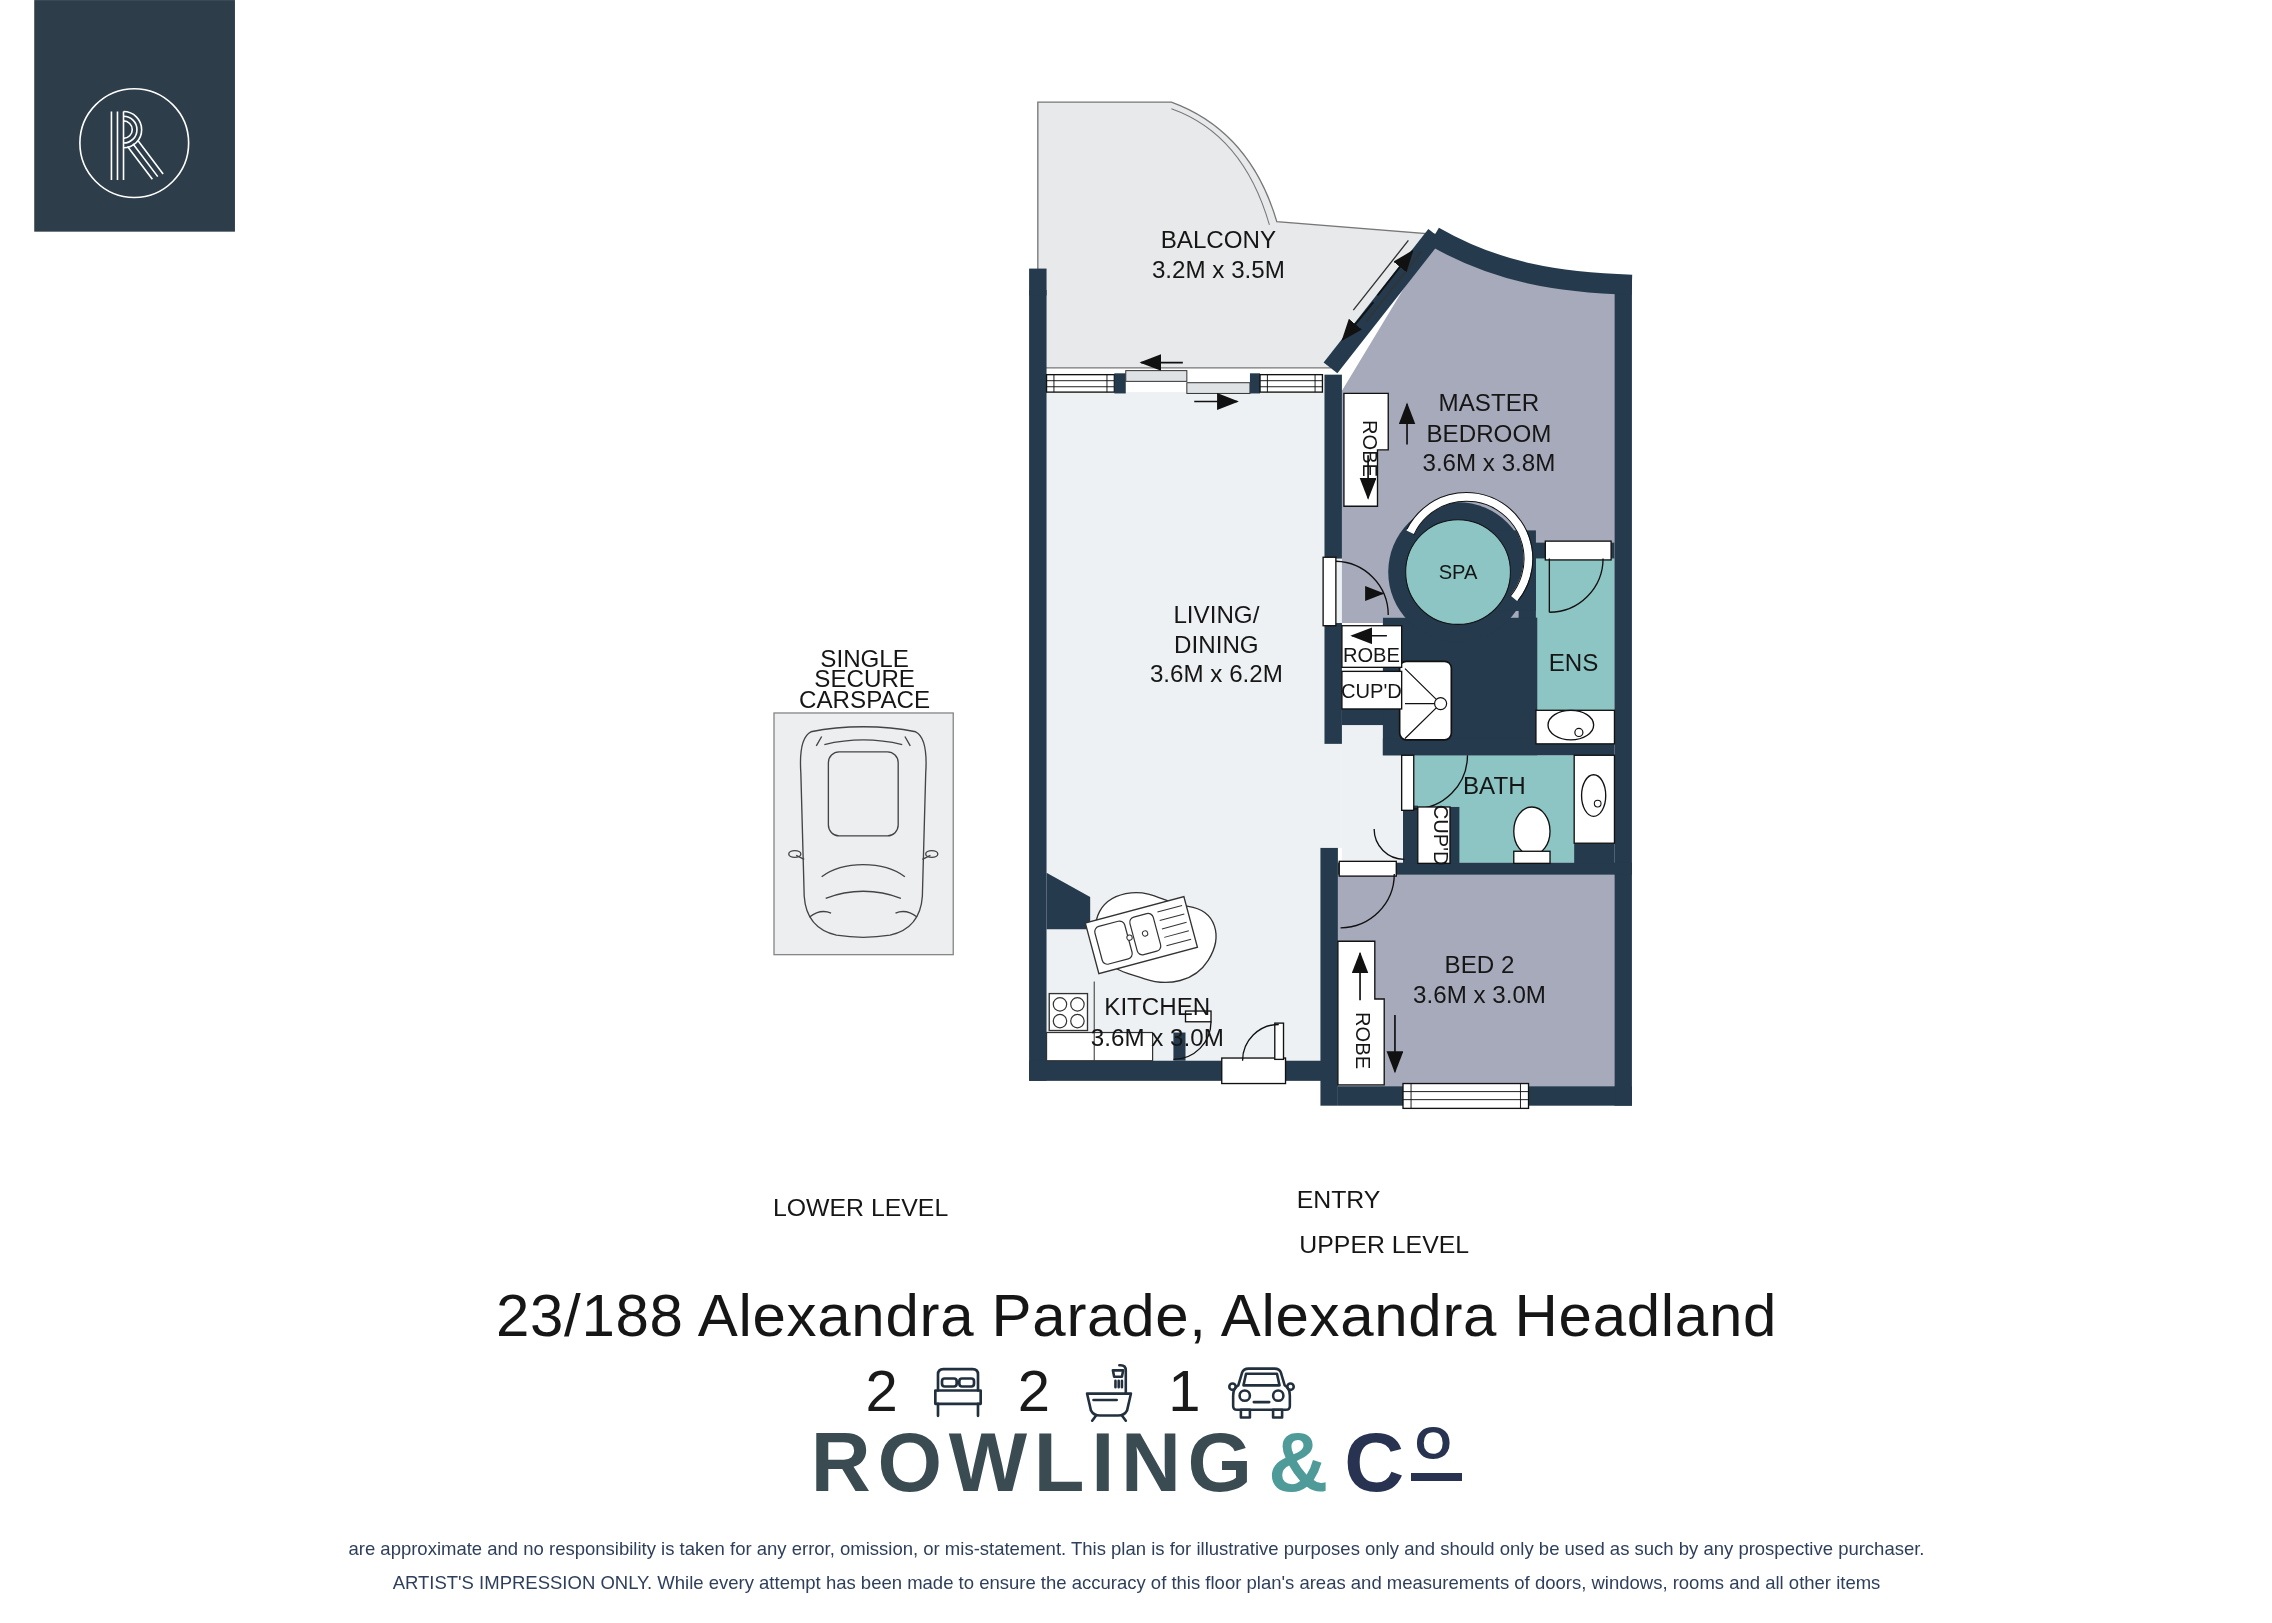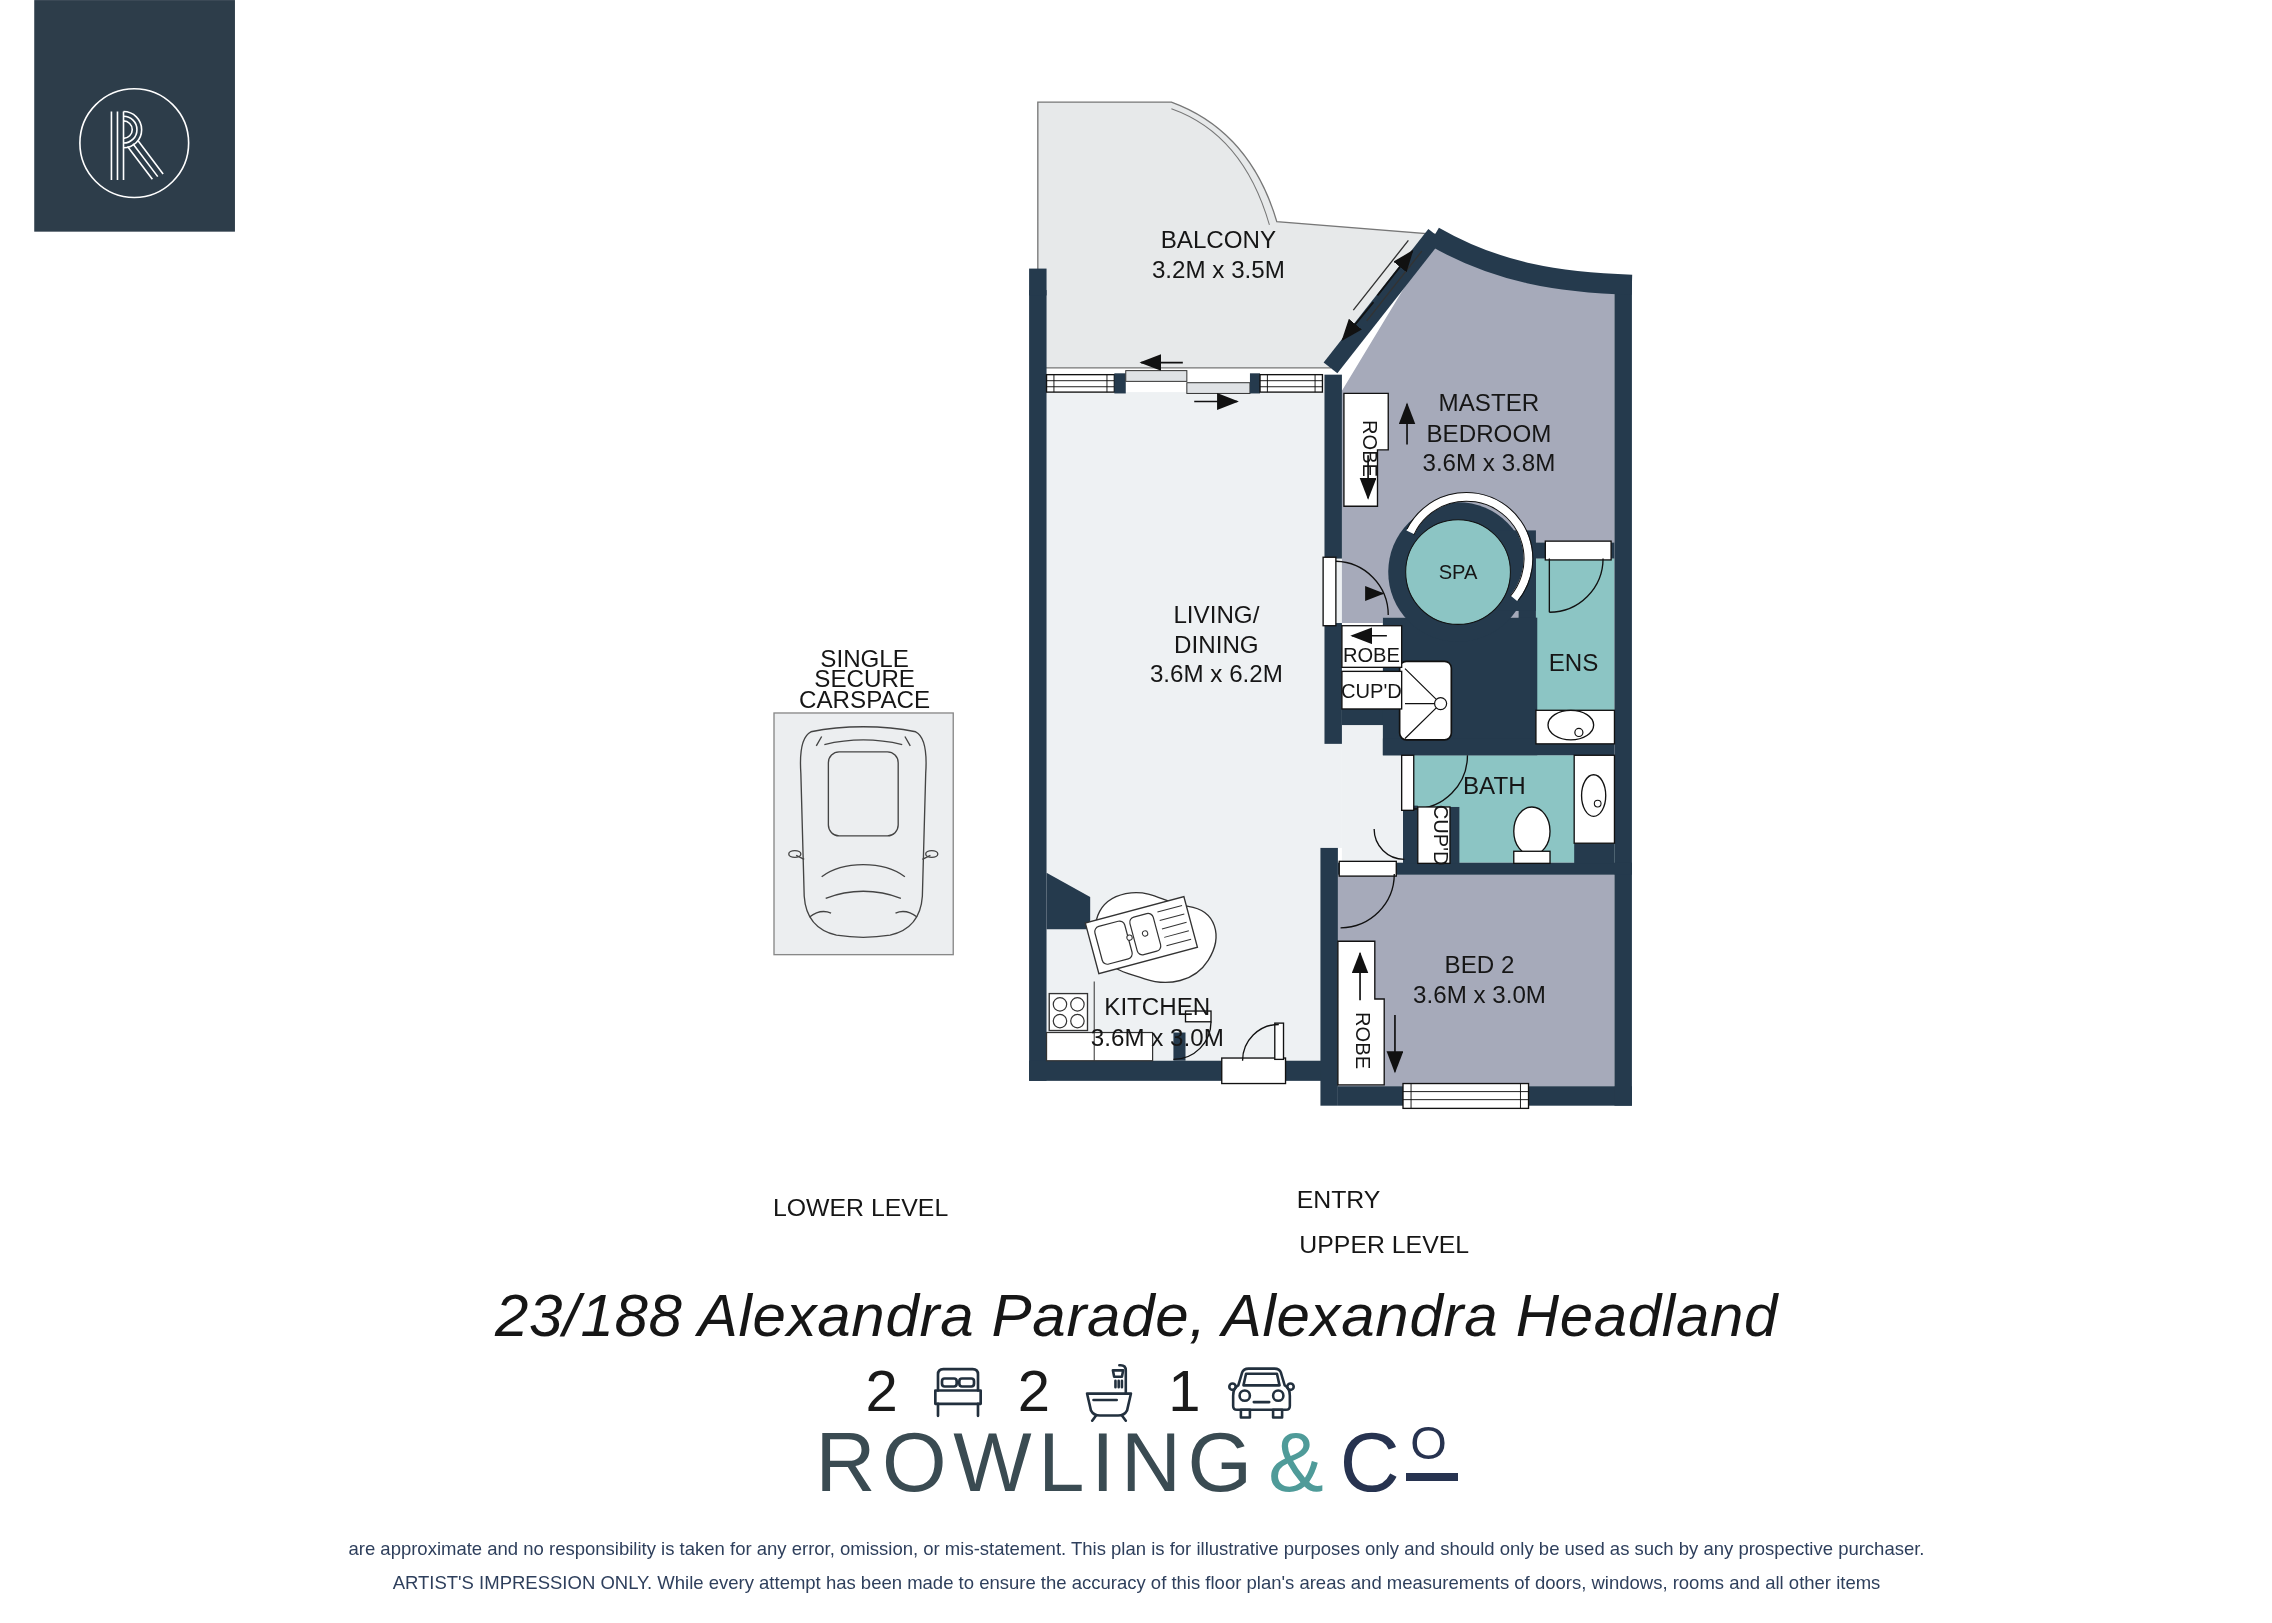--- a/index.html
+++ b/index.html
@@ -1,26 +1,26 @@
 <!DOCTYPE html>
 <html style="font-size:10.7px"><head>
 <meta charset="utf-8">
 <style>
   html,body{margin:0;padding:0;background:#ffffff;}
   .page{position:relative;width:2002px;height:1624px;background:#fff;overflow:hidden;
         font-family:"Liberation Sans",sans-serif;}
   .plan-svg{position:absolute;left:0;top:0;}
   .address{position:absolute;left:0;top:1281px;width:2273px;text-align:center;
-           font-size:60px;font-weight:400;letter-spacing:0.7px;color:#161616;font-style:italic;}
+           font-size:60px;font-weight:400;letter-spacing:0.7px;color:#161616;}
   .stats{position:absolute;left:0;top:1357px;width:2161px;display:flex;
          justify-content:center;align-items:center;gap:28px;}
   .stats .num{font-size:58px;color:#1a1a1a;}
   .stats svg{display:block;}
   .brand{position:absolute;left:0;top:1415px;width:2273px;text-align:center;
-         font-size:83px;font-weight:400;letter-spacing:6.7px;color:#3a4b52;white-space:nowrap;}
+         font-size:83px;font-weight:700;letter-spacing:6.7px;color:#3a4b52;white-space:nowrap;}
   .brand .amp{color:#4f9b99;padding:0 9.4px;}
   .brand .c{color:#273350;}
   .brand .o{display:inline-block;font-size:47px;color:#273350;line-height:1;
             transform:translateY(-32px);border-bottom:8px solid #273350;padding:0 4px 6.7px 4px;}
   .disclaimer{position:absolute;left:0;top:1532px;width:2273px;text-align:center;
               font-size:18.5px;line-height:1.85;color:#2e3f5c;}
   text{font-family:"Liberation Sans",sans-serif;}
   .room-label{font-size:36px;fill:#161616;}
   .small-label{font-size:30px;fill:#161616;}
   .level-label{font-size:37px;fill:#161616;}

